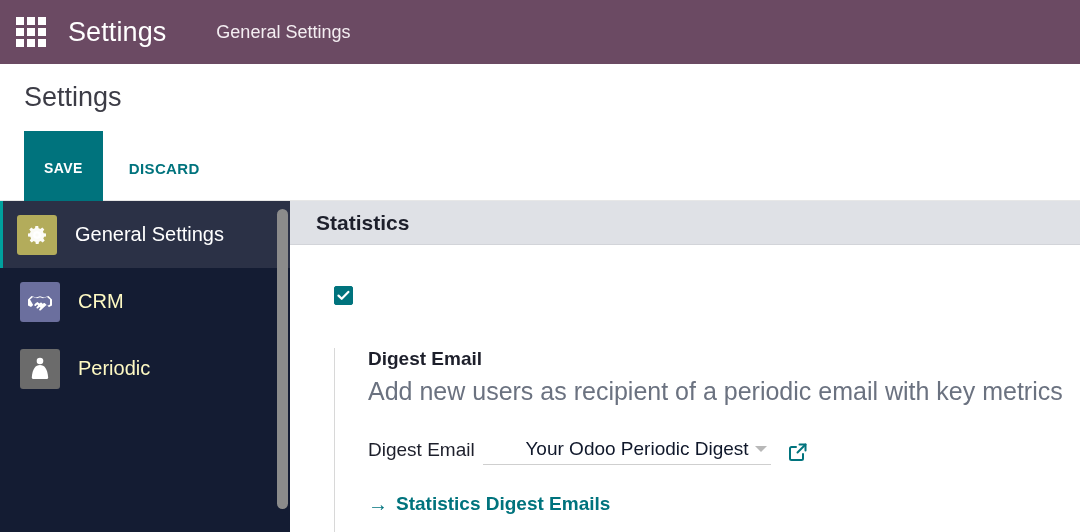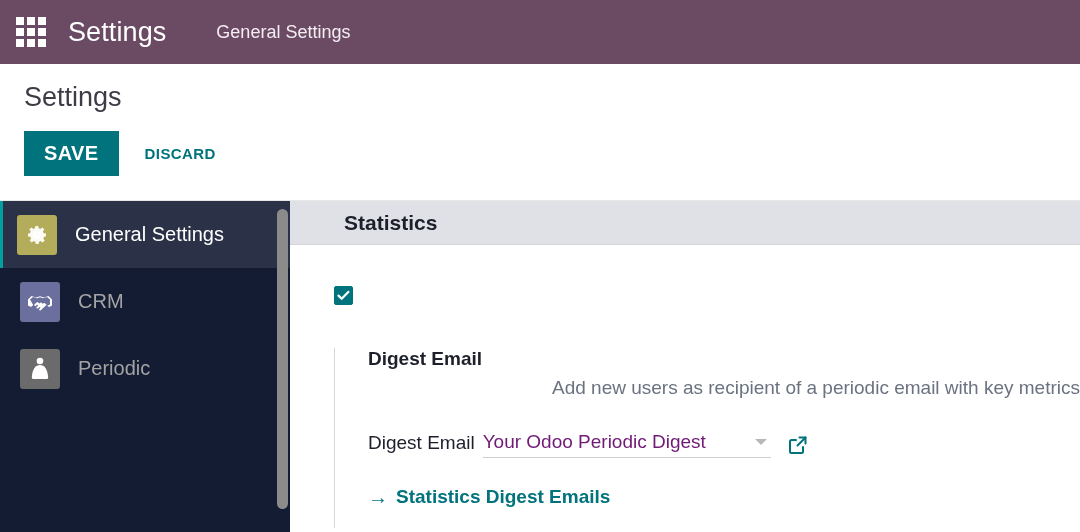--- a/index.html
+++ b/index.html
@@ -60,24 +60,24 @@
     font-size: 27px;
     color: #3c3c46;
     font-weight: 400;
     margin-bottom: 18px;
   }
   .btn-row { display: flex; align-items: center; }
   .btn-save {
     background: #00737d;
     color: #ffffff;
     border: none;
-    font-size: 20px;
+    font-size: 14px;
     font-weight: 700;
     letter-spacing: .4px;
-    padding: 11px 20px;
+    padding: 29px 20px;
     cursor: pointer;
     font-family: "Liberation Sans", sans-serif;
   }
   .btn-discard {
     background: transparent;
     color: #00737d;
     border: none;
     font-size: 15px;
     font-weight: 700;
     letter-spacing: .4px;
@@ -118,21 +118,21 @@
     position: relative;
     display: flex;
     align-items: center;
     justify-content: center;
     overflow: hidden;
   }
   .side-icon svg { display: block; }
   .side-label {
     margin-left: 18px;
     font-size: 20px;
-    color: #a3a3a3;
+    color: #fef9c3;
     white-space: nowrap;
   }
   .side-item.active .side-label { color: #ffffff; font-weight: 400; }
   .side-scrollbar {
     position: absolute;
     right: 2px;
     top: 8px;
     width: 11px;
     height: 300px;
     border-radius: 6px;
@@ -145,21 +145,21 @@
     flex: 1 1 auto;
     background: #ffffff;
     overflow: hidden;
     position: relative;
   }
   .section-header {
     background: #dfe1e6;
     height: 44px;
     display: flex;
     align-items: center;
-    padding-left: 54px;
+    padding-left: 26px;
     border-bottom: 1px solid #d2d4d9;
   }
   .section-header-title {
     font-size: 21px;
     font-weight: 700;
     color: #1d1f2b;
   }
   .setting-block {
     display: flex;
     padding: 38px 0 0 44px;
@@ -189,24 +189,23 @@
     padding-bottom: 20px;
     flex: 1 1 auto;
   }
   .setting-title {
     font-size: 19px;
     font-weight: 700;
     color: #1d1f2b;
     margin-bottom: 7px;
   }
   .setting-desc {
-    font-size: 19px;
+    font-size: 25px;
     color: #6b7280;
     font-weight: 400;
-    text-align: right;
   }
   .field-row {
     display: flex;
     align-items: flex-end;
     margin-top: 32px;
   }
   .field-label {
     font-size: 19px;
     color: #1d1f2b;
     padding-bottom: 4px;
@@ -216,23 +215,24 @@
     margin-left: 8px;
     border-bottom: 1px solid #cfcfcf;
     display: flex;
     align-items: center;
     width: 288px;
     padding-bottom: 4px;
     cursor: pointer;
   }
   .field-value {
     font-size: 19px;
-    color: #701a75;
+    color: #0f172a;
     flex: 1 1 auto;
     white-space: nowrap;
+    text-align: right;
   }
   .caret {
     width: 0; height: 0;
     border-left: 6px solid transparent;
     border-right: 6px solid transparent;
     border-top: 6px solid #b8b8b8;
     margin-left: 6px;
     margin-right: 4px;
     flex: 0 0 auto;
   }

